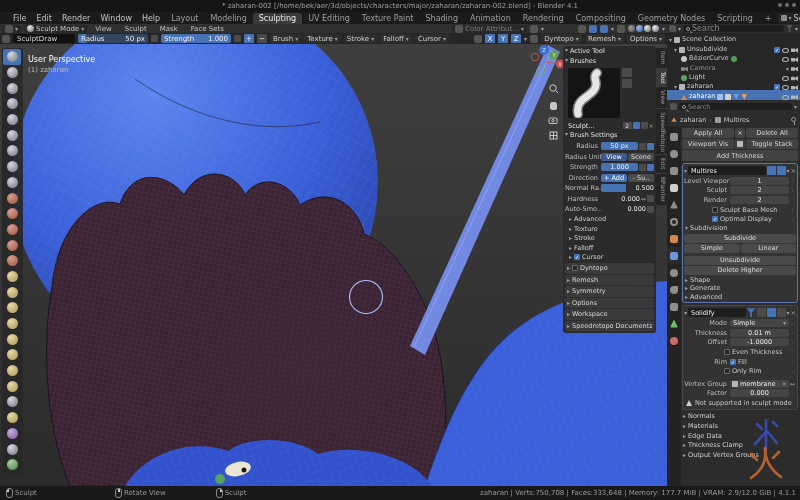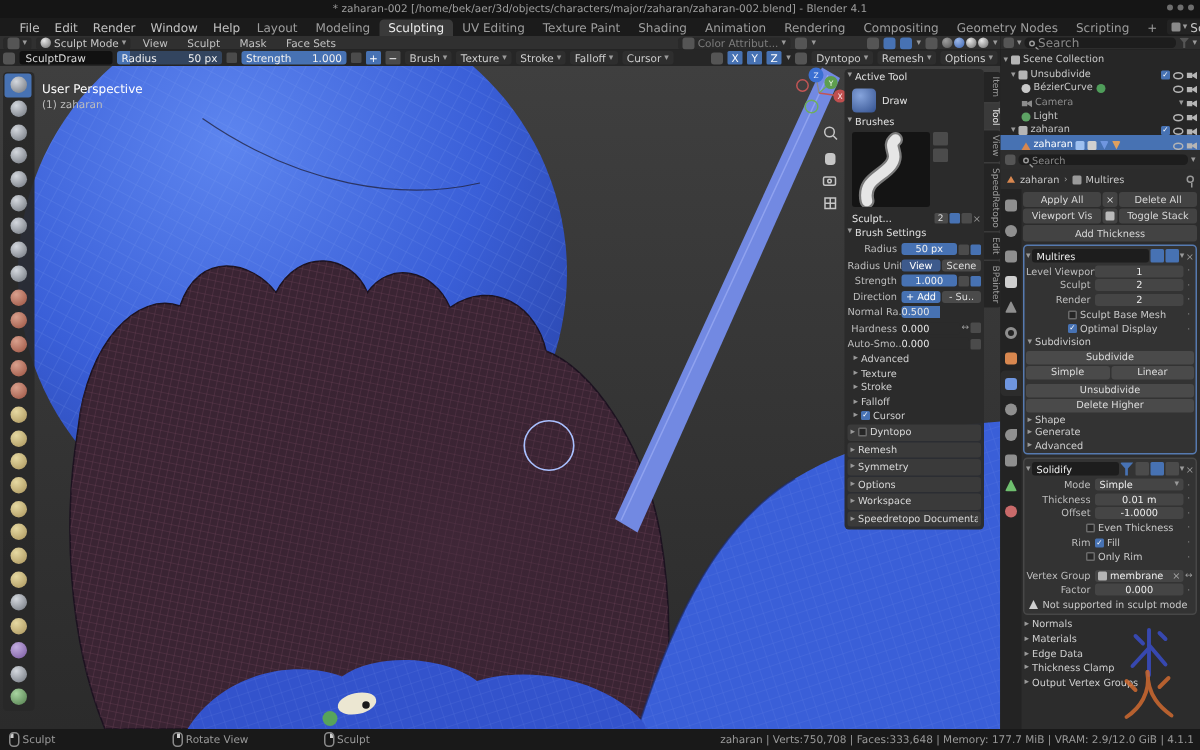--- a/index.html
+++ b/index.html
@@ -47,21 +47,21 @@
   #vtoolbar .bt:nth-child(24) i{background:radial-gradient(circle at 35% 30%,#e6d9a2,#a8925a)}
   #vtoolbar .bt:nth-child(25) i{background:radial-gradient(circle at 35% 30%,#c3aee0,#77569e)}
   #vtoolbar .bt:nth-child(27) i{background:radial-gradient(circle at 35% 30%,#a8d4a0,#4f7a4a)}
   
   #npanel{position:absolute;left:563px;top:2px;width:93px;background:rgba(43,43,43,.96);border-radius:3px;padding:1px 2px;font-size:6.5px}
   .phead{display:flex;align-items:flex-start;gap:2px;height:10px;color:#e0e0e0}
   .srow{display:flex;height:10.5px;align-items:center}
   .slbl{width:36px;text-align:right;padding-right:3px;color:#bdbdbd;white-space:nowrap;overflow:hidden}
   .sctl{flex:1;display:flex;gap:1px;align-items:center;min-width:0}
   .sslider{flex:1;height:8px;background:#4772b3;border-radius:2px;color:#f2f2f2;display:flex;align-items:center;justify-content:center}
-  .sfield{flex:1;height:8px;background:#2b2b2b;border-radius:2px;color:#e8e8e8;display:flex;align-items:center;justify-content:flex-start}
+  .sfield{flex:1;height:8px;background:#2b2b2b;border-radius:2px;color:#e8e8e8;display:flex;align-items:center;justify-content:flex-end}
   .sbtn{flex:1;height:8px;background:#4a4a4a;border-radius:2px;color:#ddd;display:flex;align-items:center;justify-content:center}
   .sbtn.on{background:#3d5a8c;color:#fff}
   .micro{width:7px;height:7px;border-radius:1px;background:#4b4b4b;flex:none}
   .micro.blue{background:#4772b3}
   .crow{display:flex;align-items:center;gap:2px;height:9.5px;color:#cfcfcf}
   .prow-panel{display:flex;align-items:center;gap:2px;height:10.5px;background:#3a3a3a;border-radius:2px;margin:1px 0;padding:0 2px;color:#d8d8d8}
   .chk{width:6px;height:6px;border-radius:1px;flex:none}
   .chk.on{background:#4772b3;color:#fff;font-size:5px;line-height:6px;text-align:center}
   .chk.off{background:#262626;border:1px solid #6a6a6a}
   #ntabs{position:absolute;left:656px;top:4px;width:11px;display:flex;flex-direction:column;gap:1px}
@@ -434,24 +434,20 @@
         <i></i>
       </div>
   </div>
 
   
   <div id="npanel">
     <div class="phead">
         <span class="chev">▾</span>
         <span>Active Tool</span>
       </div>
-    <div class="fx" style="height:20px;gap:4px;padding-left:3px">
-      <span style="width:16px;height:16px;border-radius:3px;background:radial-gradient(circle at 35% 30%,#86a4dc,#32508e)"></span>
-      <span style="color:#e2e2e2">Draw</span>
-    </div>
     <div class="phead">
         <span class="chev">▾</span>
         <span>Brushes</span>
       </div>
     <div class="fx" style="height:53px;align-items:flex-start;gap:2px;padding:1px 0 1px 3px">
       <svg width="52" height="50" style="background:#141414;border-radius:2px">
         <path d="M10,46 C7,32 20,30 26,22 C32,14 23,10 29,5" stroke="#7a7a7a" stroke-width="10" fill="none" stroke-linecap="round"></path>
         <path d="M10,46 C7,32 20,30 26,22 C32,14 23,10 29,5" stroke="#e6e6e6" stroke-width="7" fill="none" stroke-linecap="round"></path>
       </svg>
       <span style="display:flex;flex-direction:column;gap:2px">

